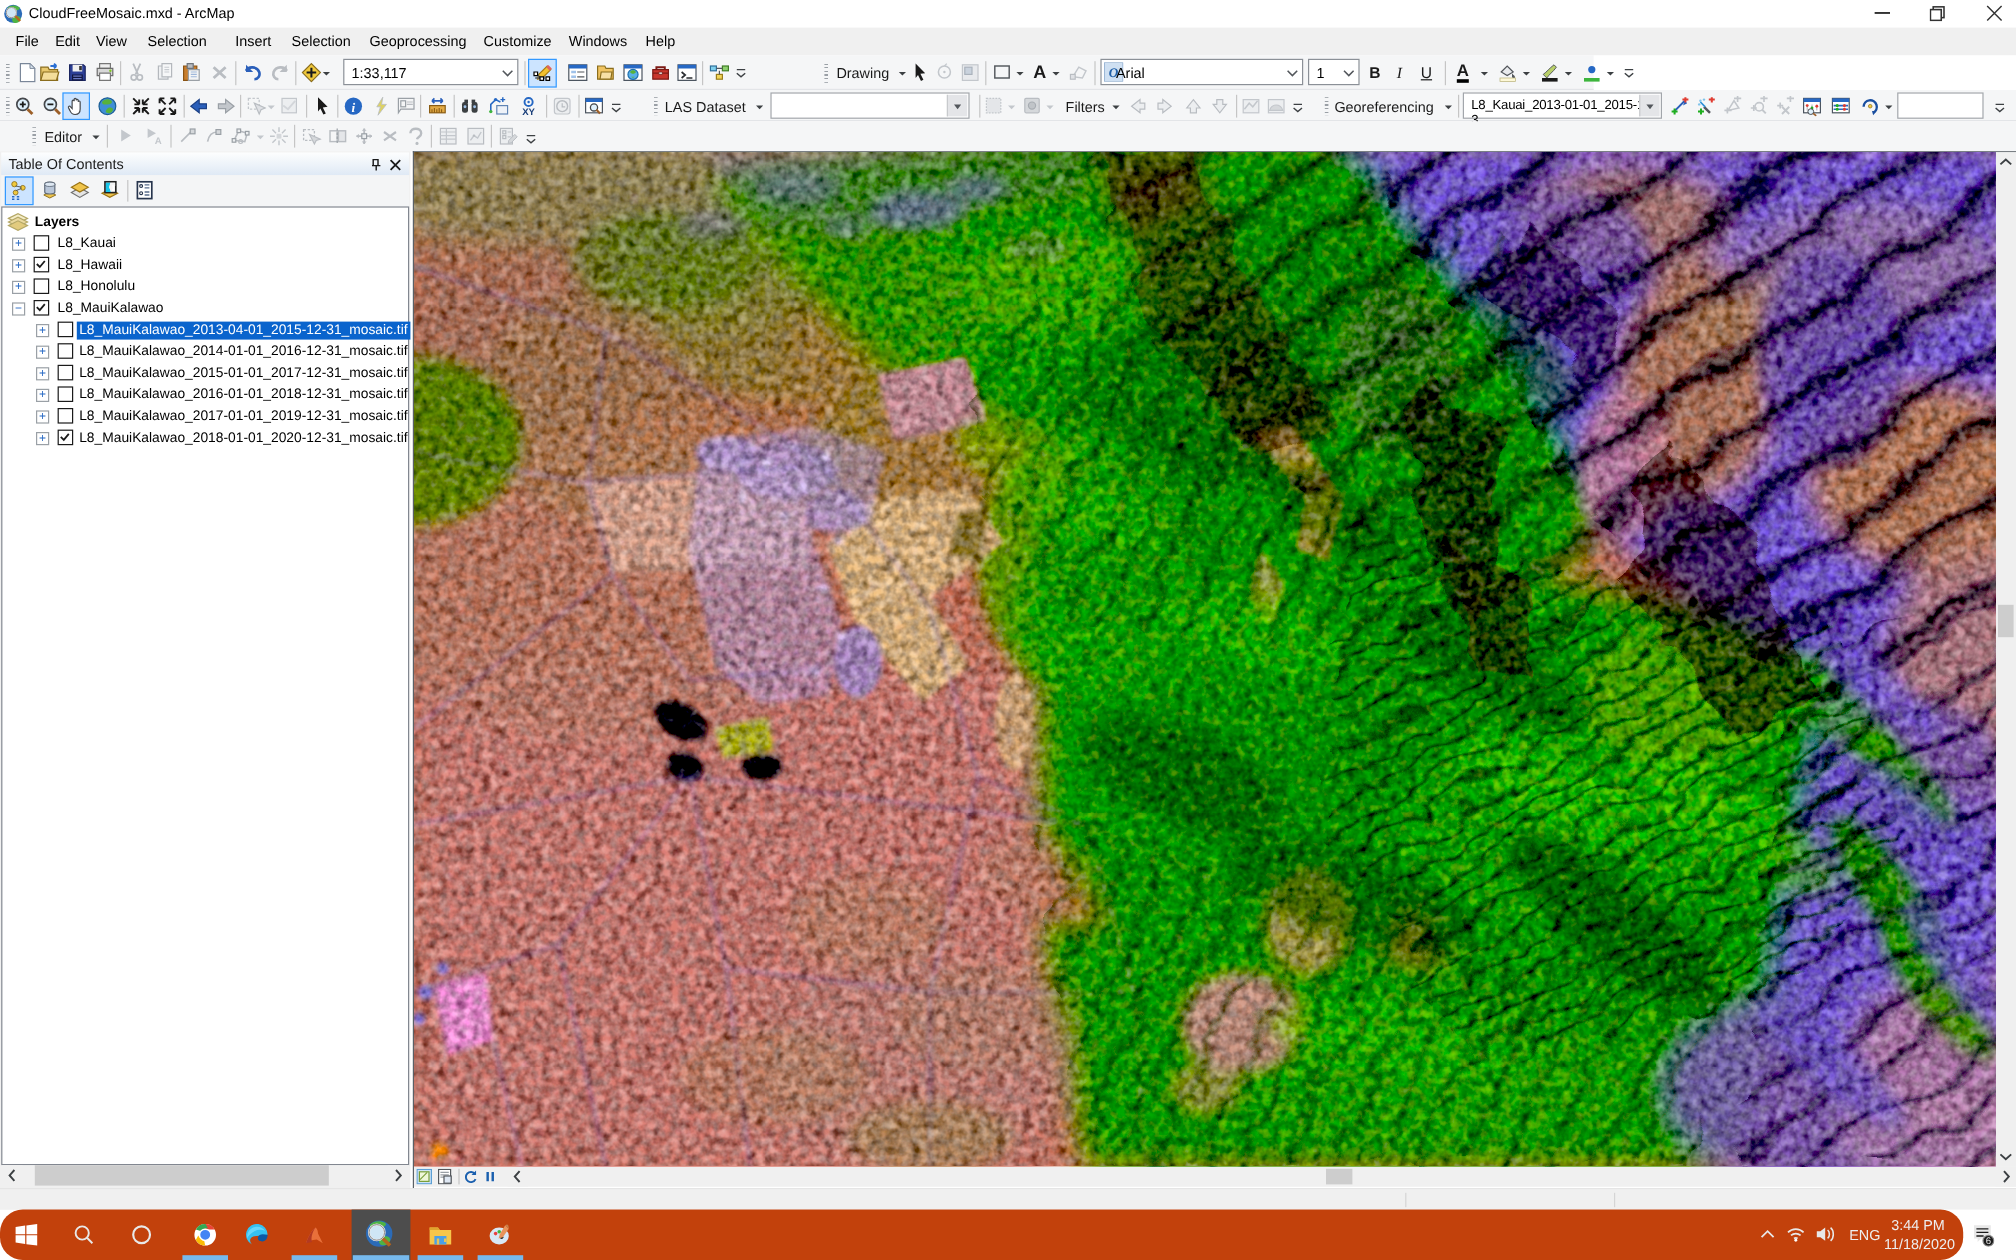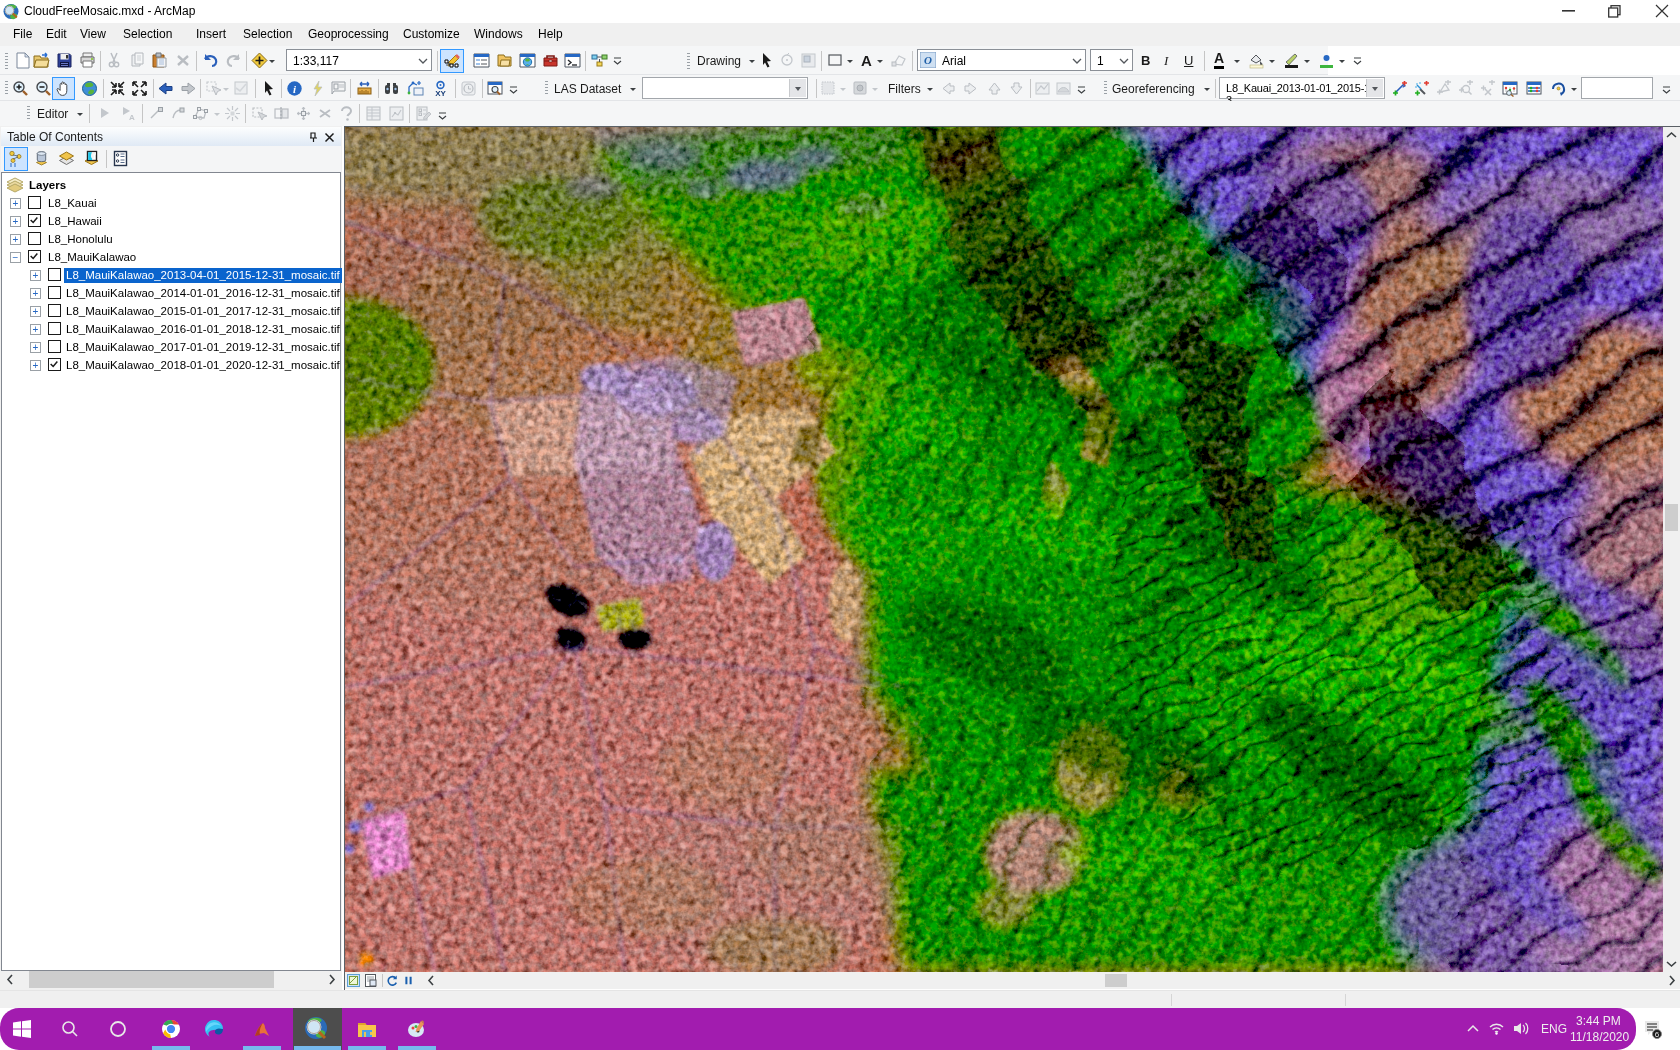--- a/index.html
+++ b/index.html
@@ -10,21 +10,21 @@
 .mitem { position:absolute; top:4px; }
 #row1 { position:absolute; left:0; top:46px; width:1328px; height:29px; background:#f5f6f7; border-bottom:1px solid #e3e5e8;}
 #row2 { position:absolute; left:0; top:75px; width:1680px; height:26px; background:#f5f6f7; border-bottom:1px solid #e3e5e8;}
 #row3 { position:absolute; left:0; top:101px; width:1680px; height:25px; background:#f5f6f7;text-align:center;}
 #toc { position:absolute; left:0; top:126px; width:342px; height:882px; background:#f0f0f0; }
 #tochdr { position:absolute; left:1px; top:1px; width:340px; height:19px; background:linear-gradient(#fdfefe,#dfe9f5); font-size:12px; color:#1a1a1a; padding:3px 0 0 6px; }
 #toctools { position:absolute; left:1px; top:20px; width:340px; height:26px; background:#f4f5f6; }
 #toctree { position:absolute; left:1px; top:46px; width:340px; height:799px; background:#ffffff; border:1px solid #828790; font-size:11.5px;padding-left:43px; }
 #tocscroll { position:absolute; left:1px; top:845px; width:340px; height:17px; background:#f0f0f0; }
 #statusbar { position:absolute; left:0; top:990px; width:1680px; height:18px; background:#f0f0f0; border-top:1px solid #e5e5e5;}
-#taskbar { position:absolute; left:0; top:1008px; width:1636px; height:42px; background:#a21caf;border-radius:19px; }
+#taskbar { position:absolute; left:0; top:1008px; width:1636px; height:42px; background:#c2410c;border-radius:19px; }
 #mapwrap { position:absolute; left:344px; top:126px; width:1336px; height:864px; background:#fff; }
 #mapimg { position:absolute; left:1px; top:1px; width:1318px; height:845px; overflow:hidden; }
 #vsb { position:absolute; left:1319px; top:1px; width:17px; height:845px; background:#f0f0f0; }
 #hsbrow { position:absolute; left:1px; top:846px; width:1335px; height:17px; background:#f0f0f0; }
 .sep { position:absolute; width:1px; background:#c5c5c5; }
 .grip { position:absolute; width:3px; background:repeating-linear-gradient(#9aa0a6 0 1px, transparent 1px 3px); }
 .ic { position:absolute; top:6px; width:17px; height:17px; }
 #row2 .ic { top:5px; } #row3 .ic { top:4px; }
 .darr { position:absolute; top:7px; width:8px; height:16px; }
 #row2 .darr { top:6px; } #row3 .darr { top:5px; }
@@ -229,21 +229,21 @@
 <svg class="ic" style="left:891px" viewBox="0 0 17 17">
       <path d="M3 12L8 4l6 3-3 6z" fill="none" stroke="#c3c7cc" stroke-width="1.2"></path>
       <rect x="1" y="10" width="4" height="4" fill="#dfe1e5" stroke="#b9bdc2"></rect>
     </svg>
 <div class="sep" style="left:912px;top:5px;height:20px"></div>
 <div class="combo" style="left:917px;top:3px;width:169px">
       <svg style="position:absolute;left:2px;top:2px;width:16px;height:16px" viewBox="0 0 16 16">
         <rect x="0" y="0" width="16" height="16" fill="#cfe0f2" stroke="#7a9cc4"></rect>
         <text x="8" y="12" font-size="11" font-style="italic" font-weight="bold" text-anchor="middle" fill="#1f5fa8" font-family="Liberation Serif">O</text>
       </svg>
-      <span class="ctext" style="left:24px">Arial</span>
+      <span class="ctext" style="left:12px">Arial</span>
       <svg class="cv" viewBox="0 0 10 10">
         <path d="M1 3l4 4 4-4" fill="none" stroke="#53575c" stroke-width="1.3"></path>
       </svg>
     </div>
 <div class="combo" style="left:1090px;top:3px;width:43px">
       <span class="ctext">1</span>
       <svg class="cv" viewBox="0 0 10 10">
         <path d="M1 3l4 4 4-4" fill="none" stroke="#53575c" stroke-width="1.3"></path>
       </svg>
     </div>

